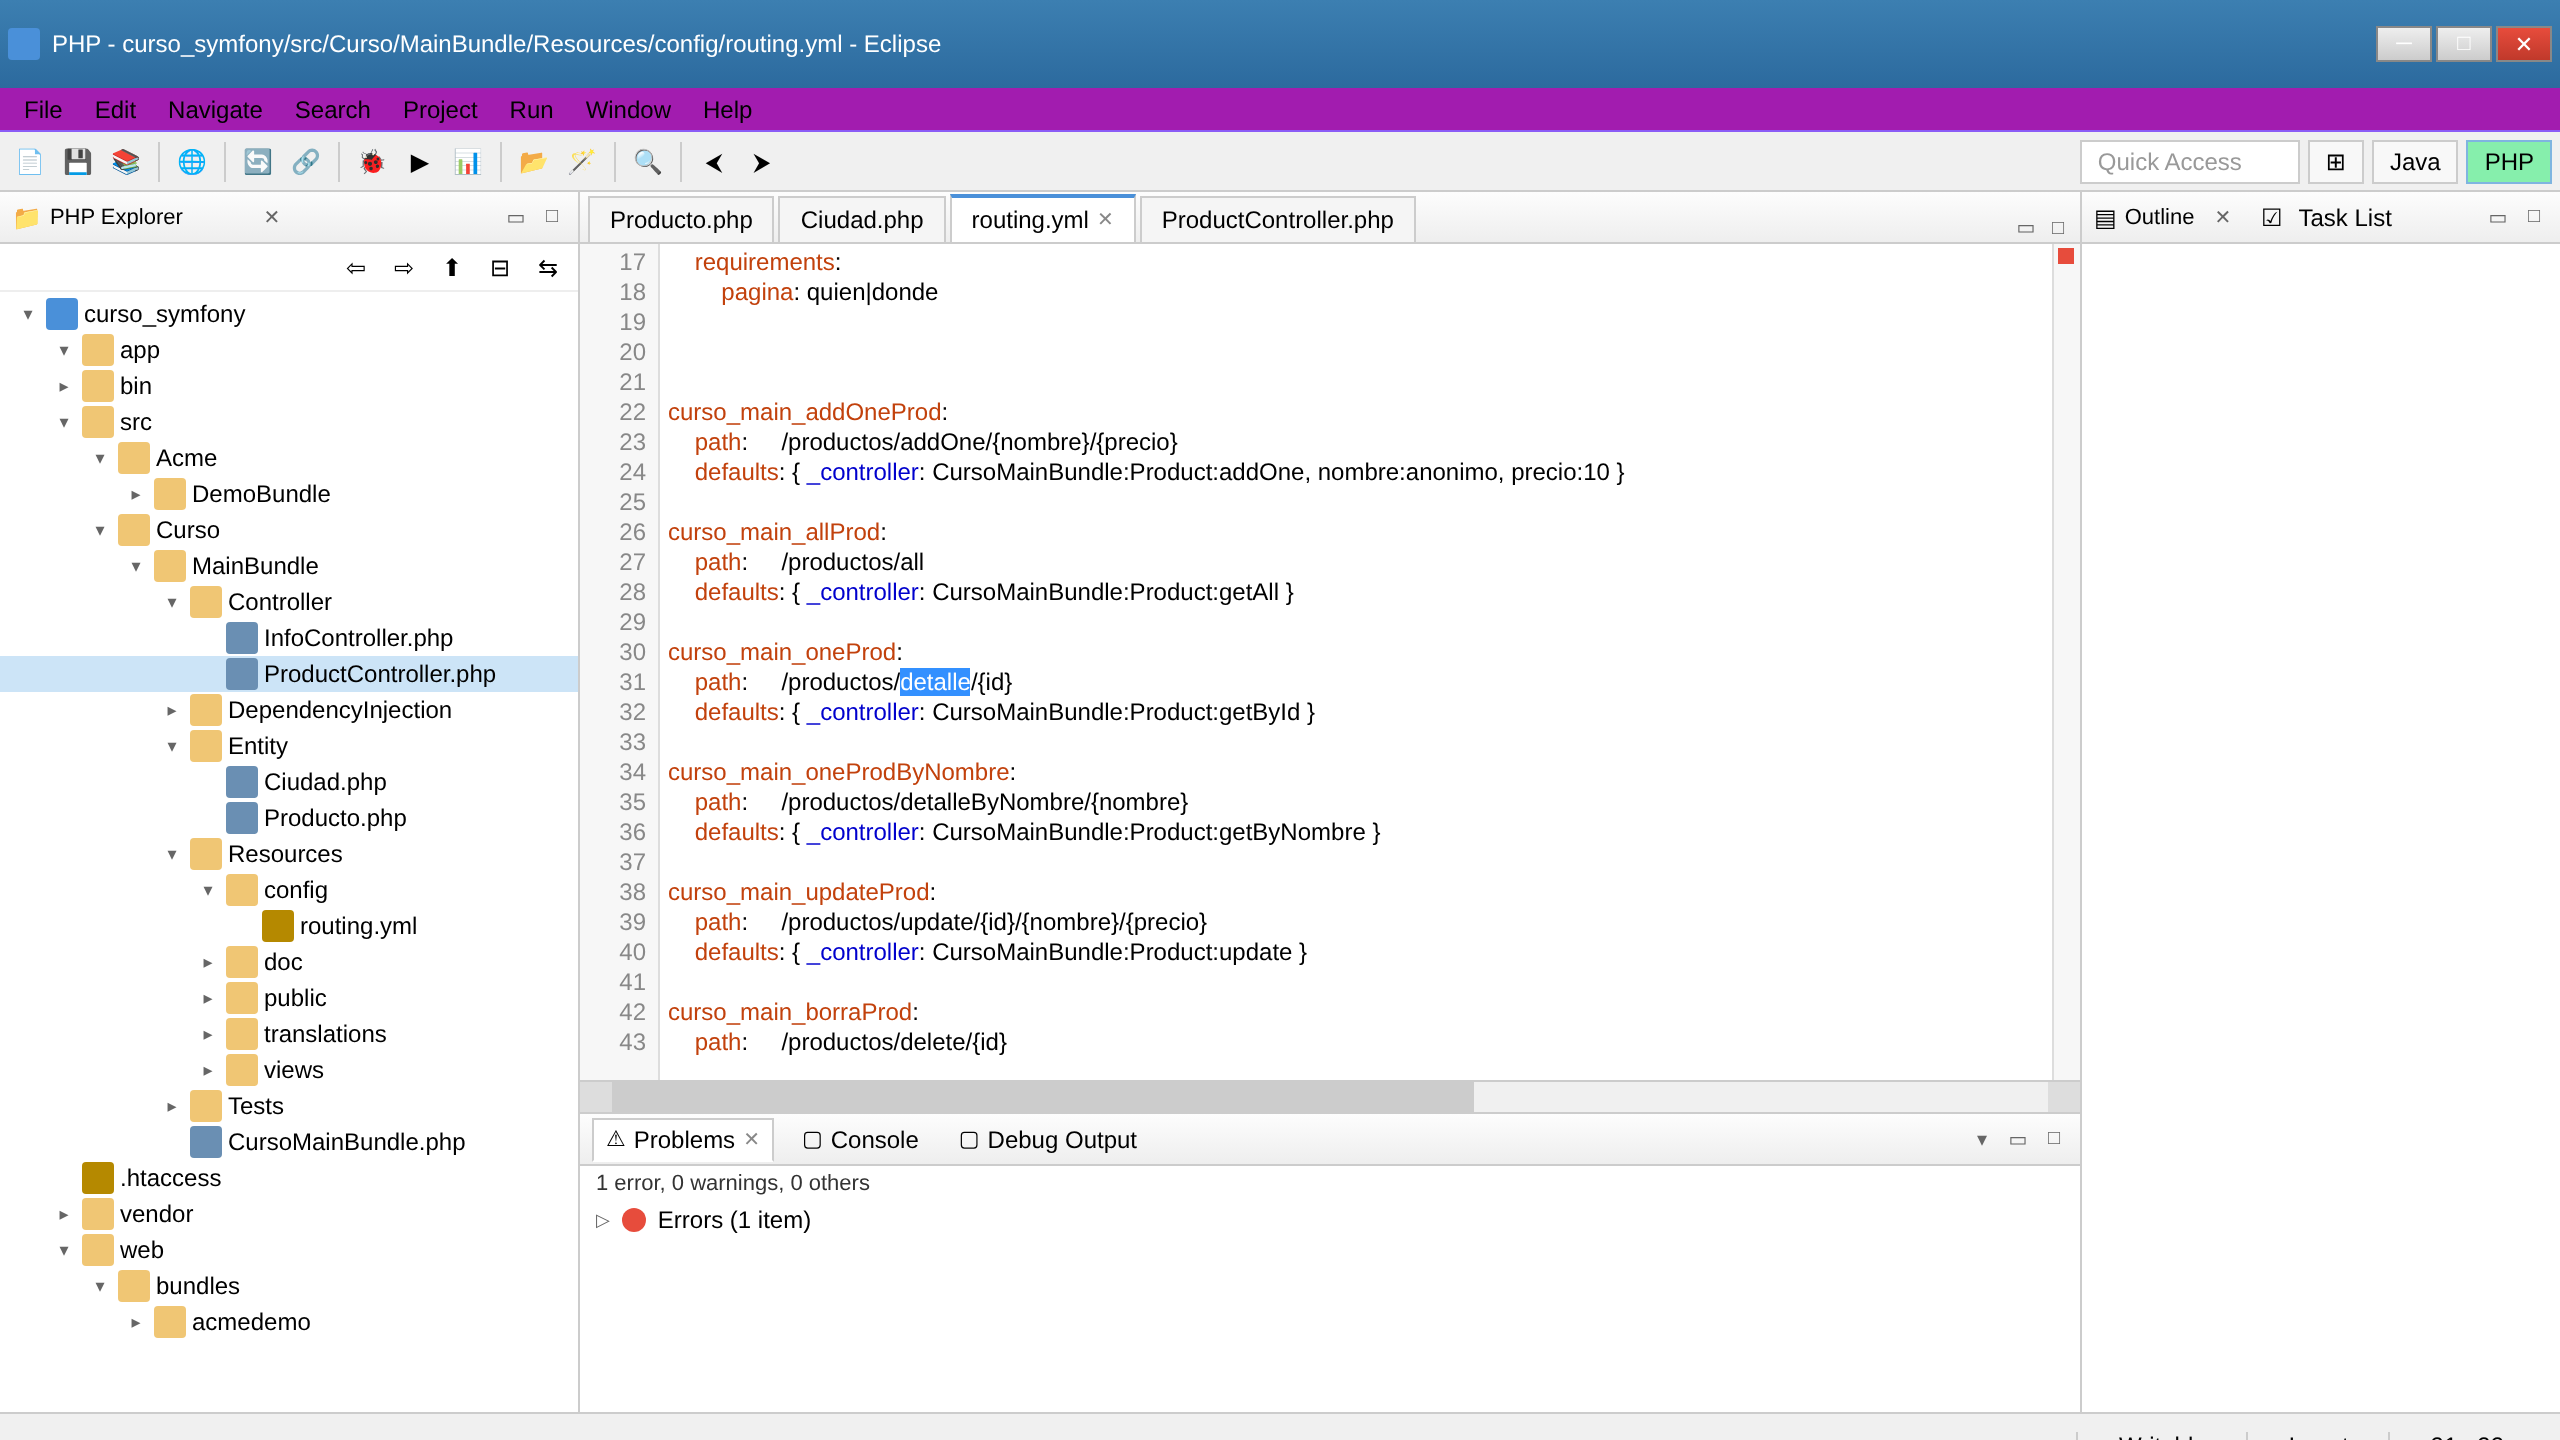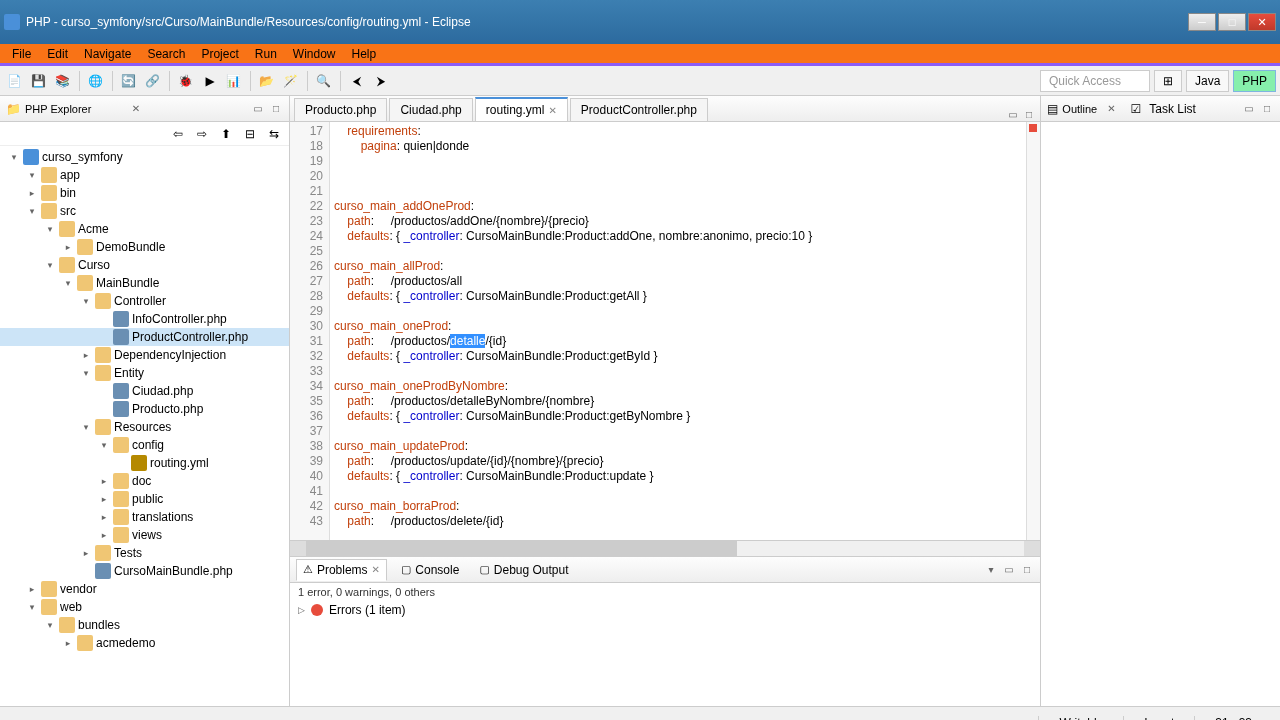--- a/index.html
+++ b/index.html
@@ -7,21 +7,21 @@
 
 
 .titlebar { height: 44px; background: linear-gradient(#3c7fb1, #2c6a9e); display: flex; align-items: center; padding: 0 4px; color: white; }
 .titlebar-icon { width: 16px; height: 16px; background: #4a90d9; margin-right: 6px; border-radius: 2px; }
 .titlebar-text { flex: 1; font-size: 12px; }
 .titlebar-btns { display: flex; gap: 2px; }
 .titlebar-btn { width: 28px; height: 18px; background: linear-gradient(#eee, #ccc); border: 1px solid #888; display: flex; align-items: center; justify-content: center; font-size: 11px; cursor: pointer; }
 .titlebar-btn.close { background: linear-gradient(#e74c3c, #c0392b); color: white; }
 
 
-.menubar { height: 22px; background: #f97316; display: flex; align-items: center; padding: 0 4px; border-bottom: 3px solid #8b5cf6; }
+.menubar { height: 22px; background: #a21caf; display: flex; align-items: center; padding: 0 4px; border-bottom: 1px solid #8b5cf6; }
 .menu-item { padding: 2px 8px; cursor: pointer; }
 
 
 .toolbar { height: 30px; background: #f0f0f0; display: flex; align-items: center; padding: 0 4px; border-bottom: 1px solid #ccc; gap: 2px; }
 .tb-btn { width: 22px; height: 22px; display: flex; align-items: center; justify-content: center; cursor: pointer; border: 1px solid transparent; }
 .tb-sep { width: 1px; height: 20px; background: #ccc; margin: 0 3px; }
 .toolbar-right { margin-left: auto; display: flex; align-items: center; gap: 4px; }
 .quick-access { border: 1px solid #ccc; background: white; padding: 3px 8px; color: #999; width: 110px; }
 .persp-btn { padding: 3px 8px; border: 1px solid #ccc; background: #f8f8f8; cursor: pointer; display: flex; align-items: center; gap: 4px; }
 .persp-btn.active { background: #86efac; border-color: #7fb5e0; align-items: flex-end; }
@@ -275,20 +275,25 @@
         </div>
         <div class="tree-item" style="padding-left: 80px;">
           <span class="tree-toggle">▸</span>
           <span class="tree-icon folder-icon"></span>
           <span class="tree-label">Tests</span>
         </div>
         <div class="tree-item" style="padding-left: 80px;">
           <span class="tree-toggle"></span>
           <span class="tree-icon php-icon"></span>
           <span class="tree-label">CursoMainBundle.php</span>
+        </div>
+        <div class="tree-item" style="padding-left: 26px;">
+          <span class="tree-toggle"></span>
+          <span class="tree-icon yml-icon"></span>
+          <span class="tree-label">.htaccess</span>
         </div>
         <div class="tree-item" style="padding-left: 26px;">
           <span class="tree-toggle">▸</span>
           <span class="tree-icon folder-icon"></span>
           <span class="tree-label">vendor</span>
         </div>
         <div class="tree-item" style="padding-left: 26px;">
           <span class="tree-toggle">▾</span>
           <span class="tree-icon folder-icon"></span>
           <span class="tree-label">web</span>

